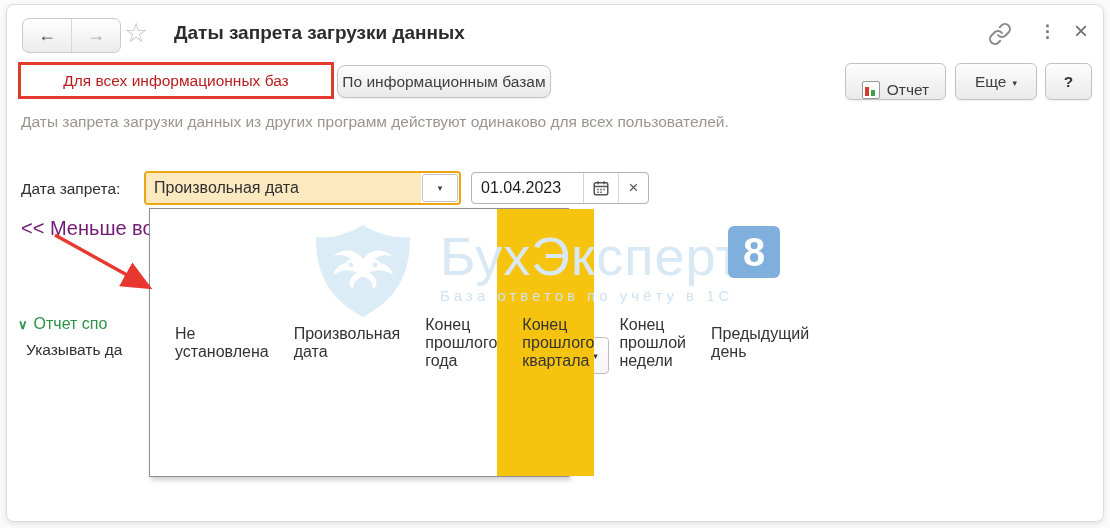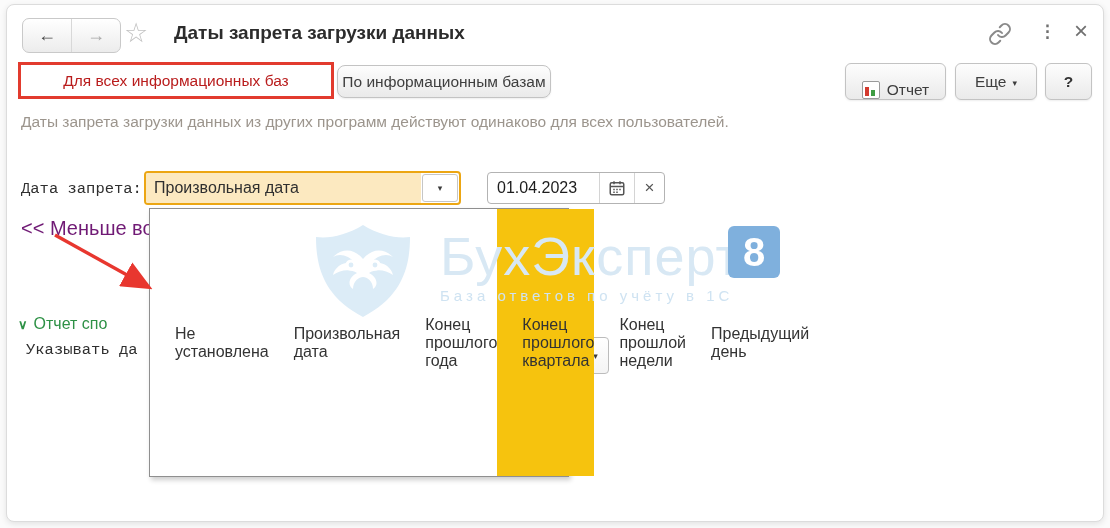--- a/index.html
+++ b/index.html
@@ -36,30 +36,30 @@
   .more-arrow{font-size:9px;color:#3c3c3c;padding-top:2px;}
   .report-ico{width:16px;height:16px;border:1px solid #9a9a9a;border-radius:2px;background:#fff;
               position:relative;}
   .report-ico .bar{position:absolute;bottom:2px;width:4px;}
   .report-ico .bar.r{left:2px;height:9px;background:#d33a2f;}
   .report-ico .bar.g{left:8px;height:6px;background:#3f9d44;}
 
   .desc{left:14px;top:108px;font-size:15.5px;color:#9c958d;}
 
   
-  .lbl{font-size:15.5px;color:#2f2f2f;font-family:Liberation Mono, monospace;}
+  .lbl{font-size:15.5px;color:#2f2f2f;}
   .date-label{left:14px;top:175px;}
   .combo{left:137px;top:166px;width:317px;height:34px;border:2px solid #eca613;border-radius:4px;
          box-sizing:border-box;display:flex;background:#fff;overflow:hidden;}
   .combo-field{flex:1;background:#fce9c0;display:flex;align-items:center;padding-left:8px;
                font-size:16px;color:#2f2f2f;}
   .combo-arrow{width:34px;margin:1px;border:1px solid #c6c6c6;border-radius:3px;background:#fff;
                display:flex;align-items:center;justify-content:center;font-size:9px;color:#3c3c3c;cursor:pointer;}
   .dategroup{left:464px;top:167px;width:178px;height:32px;border:1px solid #b3b3b3;border-radius:4px;
-             box-sizing:border-box;background:#fff;display:flex;margin-left:16px;}
+             box-sizing:border-box;background:#fff;display:flex;}
   .dateval{flex:1;display:flex;align-items:center;padding-left:9px;font-size:16px;color:#1d1d1d;}
   .dbtn{width:34px;border-left:1px solid #d4d4d4;display:flex;align-items:center;justify-content:center;cursor:pointer;}
   .dbtn.clr{width:29px;font-size:17px;color:#555;}
 
   .less-link{left:14px;top:212px;font-size:20px;color:#701a75;cursor:pointer;white-space:nowrap;}
 
   .section{left:11px;top:310px;display:flex;align-items:center;gap:6px;cursor:pointer;}
   .sec-chev{font-size:13px;font-weight:bold;color:#2e9146;}
   .sec-lbl{font-size:16px;color:#2e9146;white-space:nowrap;}
   .specify{left:19px;top:336px;white-space:nowrap;}

